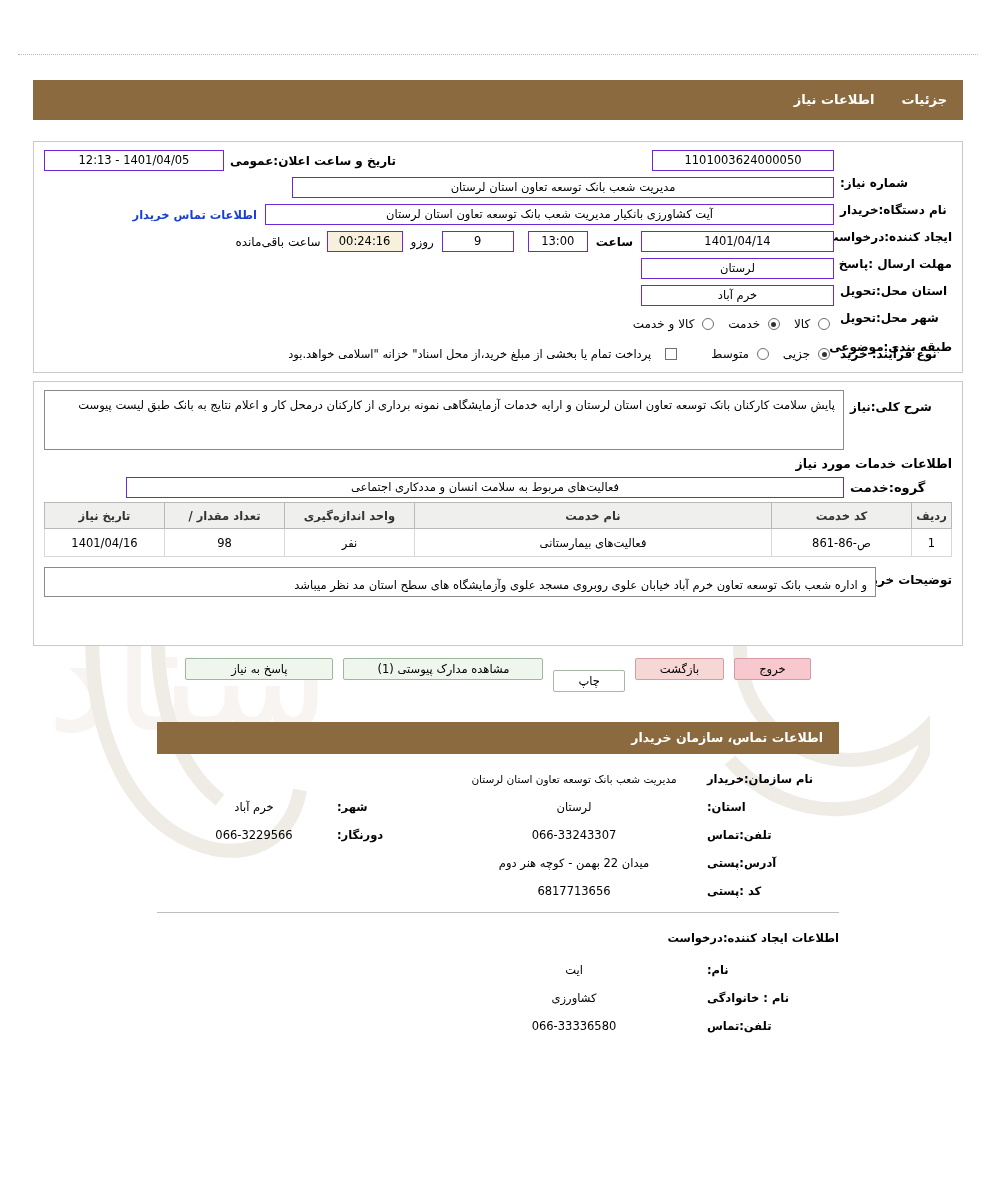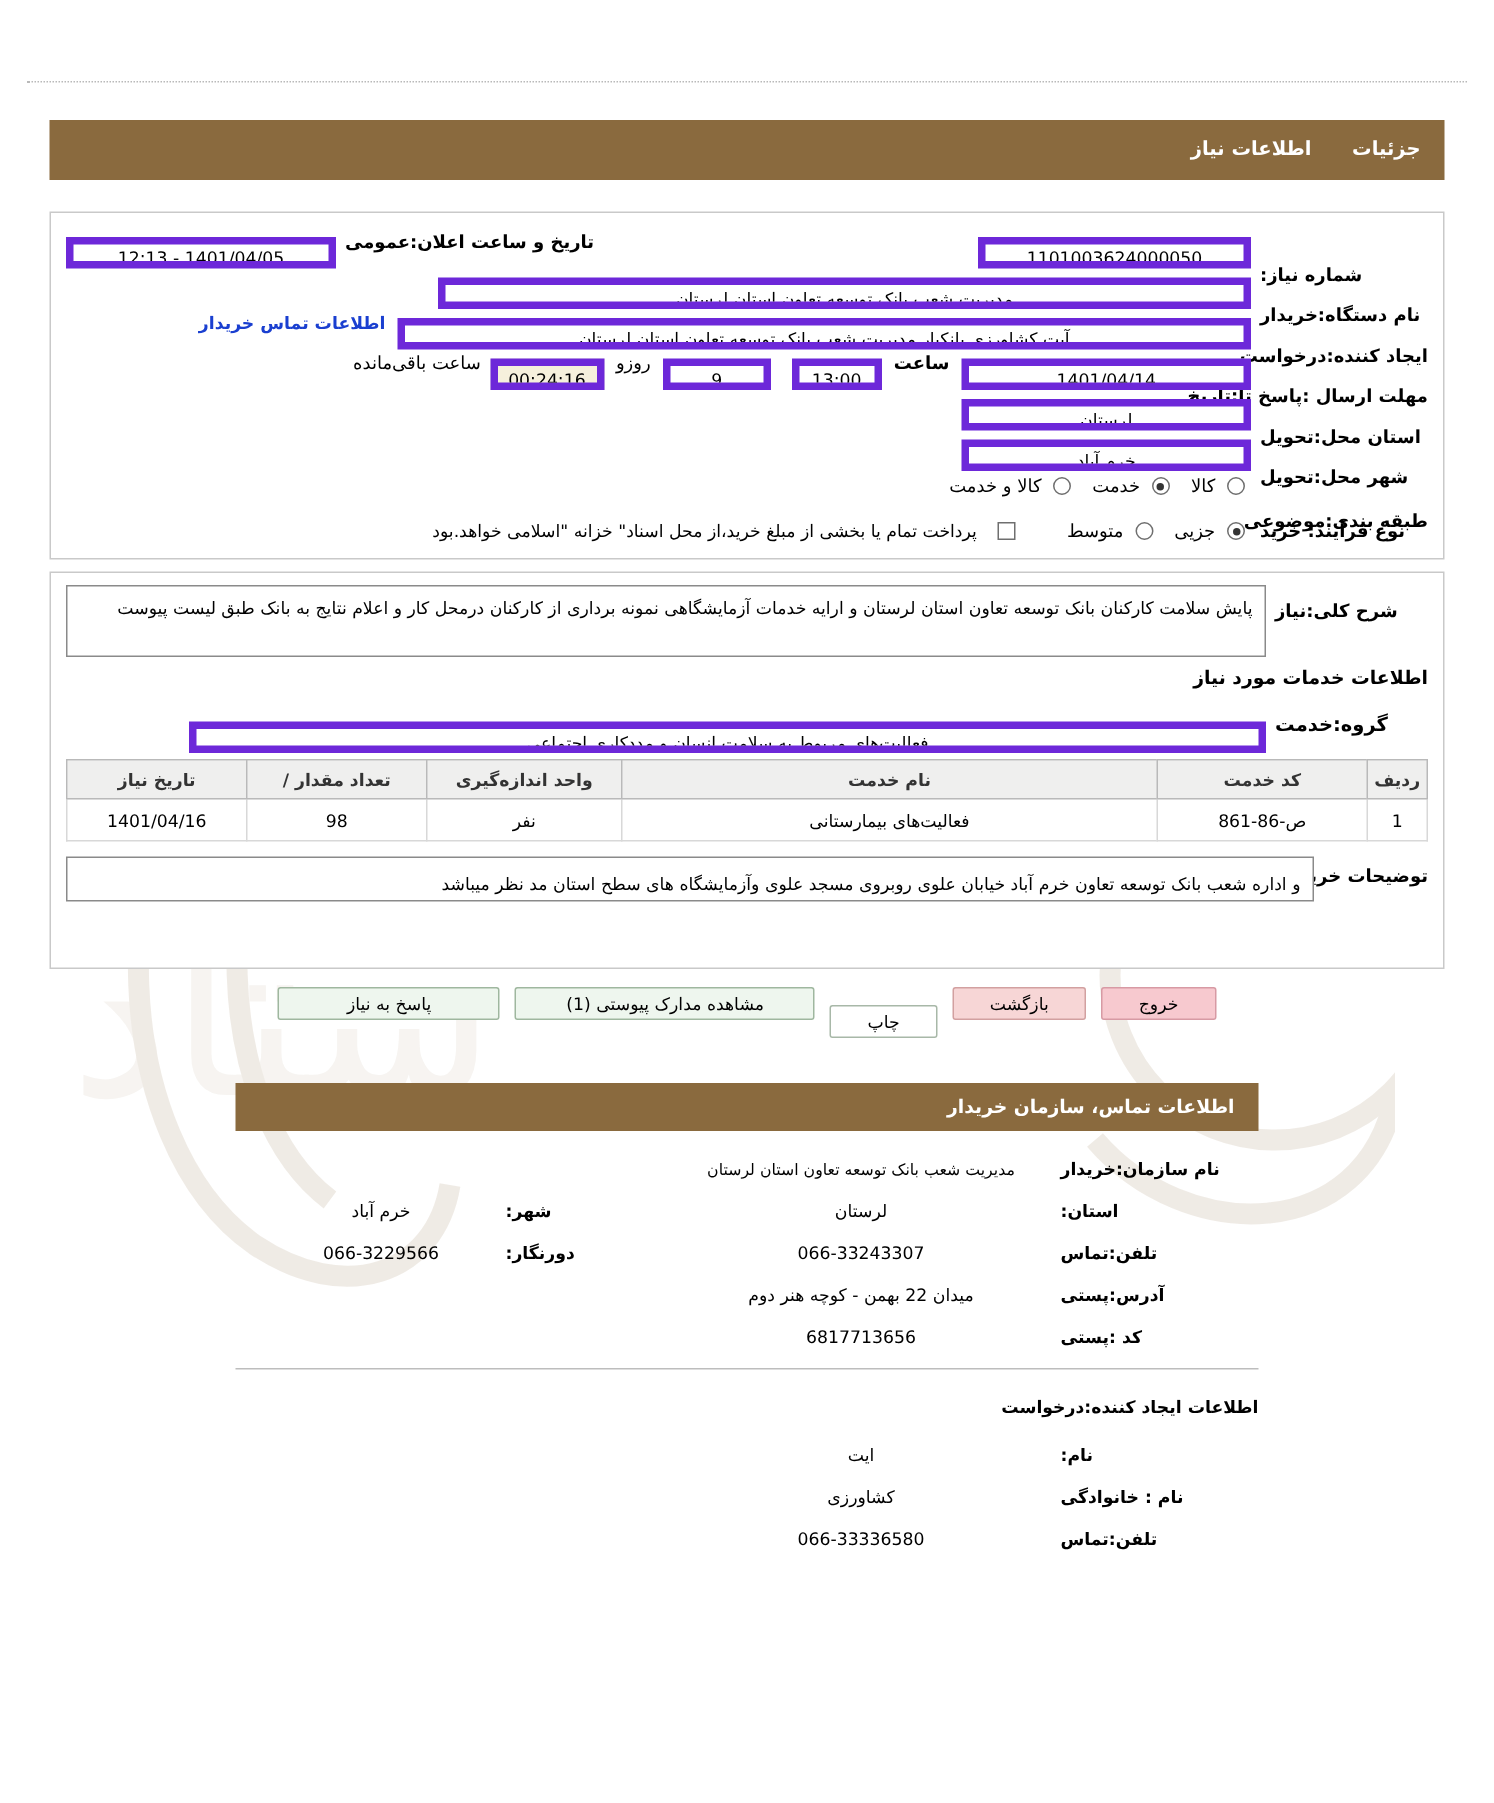--- a/index.html
+++ b/index.html
@@ -63,27 +63,27 @@
   }
   .panel-top { top: 141px; height: 232px; padding: 8px 10px; }
   .panel-mid { top: 381px; height: 265px; padding: 8px 10px; }
 
   .row { display: flex; align-items: center; margin-bottom: 6px; height: 21px; }
   .lbl {
     font-weight: bold; font-size: 12px; text-align: left;
     white-space: nowrap; padding-left: 6px;
   }
   .fld {
-    border: 5px solid #6d28d9;
+    border: 1px solid #6d28d9;
     background: #fff;
     height: 21px; line-height: 19px;
     font-size: 11.5px;
     padding: 0 6px;
     text-align: center;
-    overflow: hidden; white-space: nowrap; margin-top: 16px;
+    overflow: hidden; white-space: nowrap;
   }
 
   .w-lbl-1 { width: 118px; margin-top: 45px; }
   .spacer { flex: 1 1 auto; }
 
   .link {
     color: #1a3fd0; text-decoration: none; font-weight: bold;
     font-size: 11.5px; white-space: nowrap; padding: 0 8px;
   }
 
@@ -255,21 +255,21 @@
         </span>
         <span class="note">پرداخت تمام یا بخشی از مبلغ خرید،از محل اسناد" خزانه "اسلامی خواهد.بود</span>
       </div>
 
     </div>
 
     <div class="panel panel-mid">
 
       <div style="display:flex; align-items:flex-start;">
         <div class="lbl" style="width:108px; padding-top:10px;">شرح کلی:نیاز</div>
-        <div class="bigbox" style="flex:1 1 auto; height:48px;">پایش سلامت کارکنان بانک توسعه تعاون استان لرستان و ارایه خدمات آزمایشگاهی نمونه برداری از کارکنان درمحل کار و اعلام نتایج به بانک طبق لیست پیوست</div>
+        <div class="bigbox" style="flex:1 1 auto; height:60px;">پایش سلامت کارکنان بانک توسعه تعاون استان لرستان و ارایه خدمات آزمایشگاهی نمونه برداری از کارکنان درمحل کار و اعلام نتایج به بانک طبق لیست پیوست</div>
       </div>
 
       <div class="section-title">اطلاعات خدمات مورد نیاز</div>
 
       <div style="display:flex; align-items:center;">
         <div class="lbl" style="width:108px; font-size:13px;">گروه:خدمت</div>
         <div class="fld" style="flex:1 1 auto; max-width:718px;">فعالیت‌های مربوط به سلامت انسان و مددکاری اجتماعی</div>
       </div>
 
       <table class="items">

